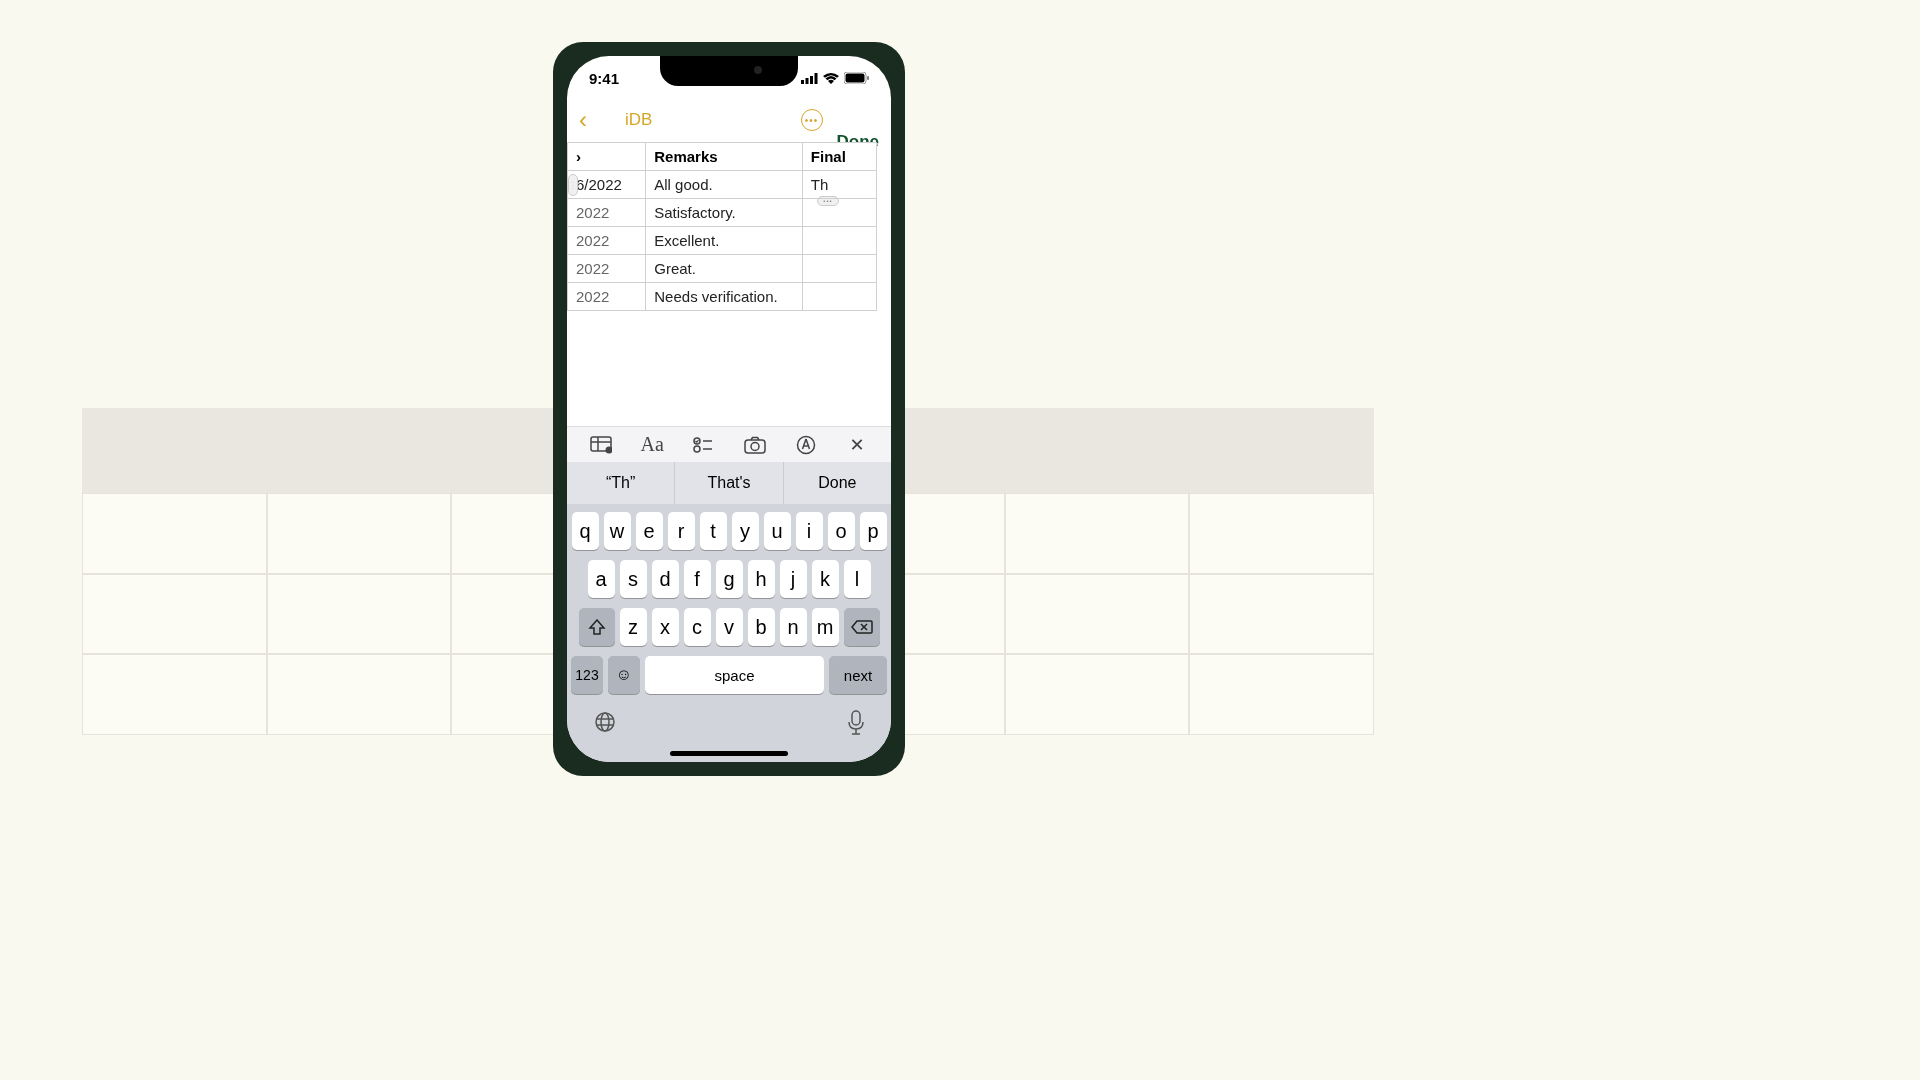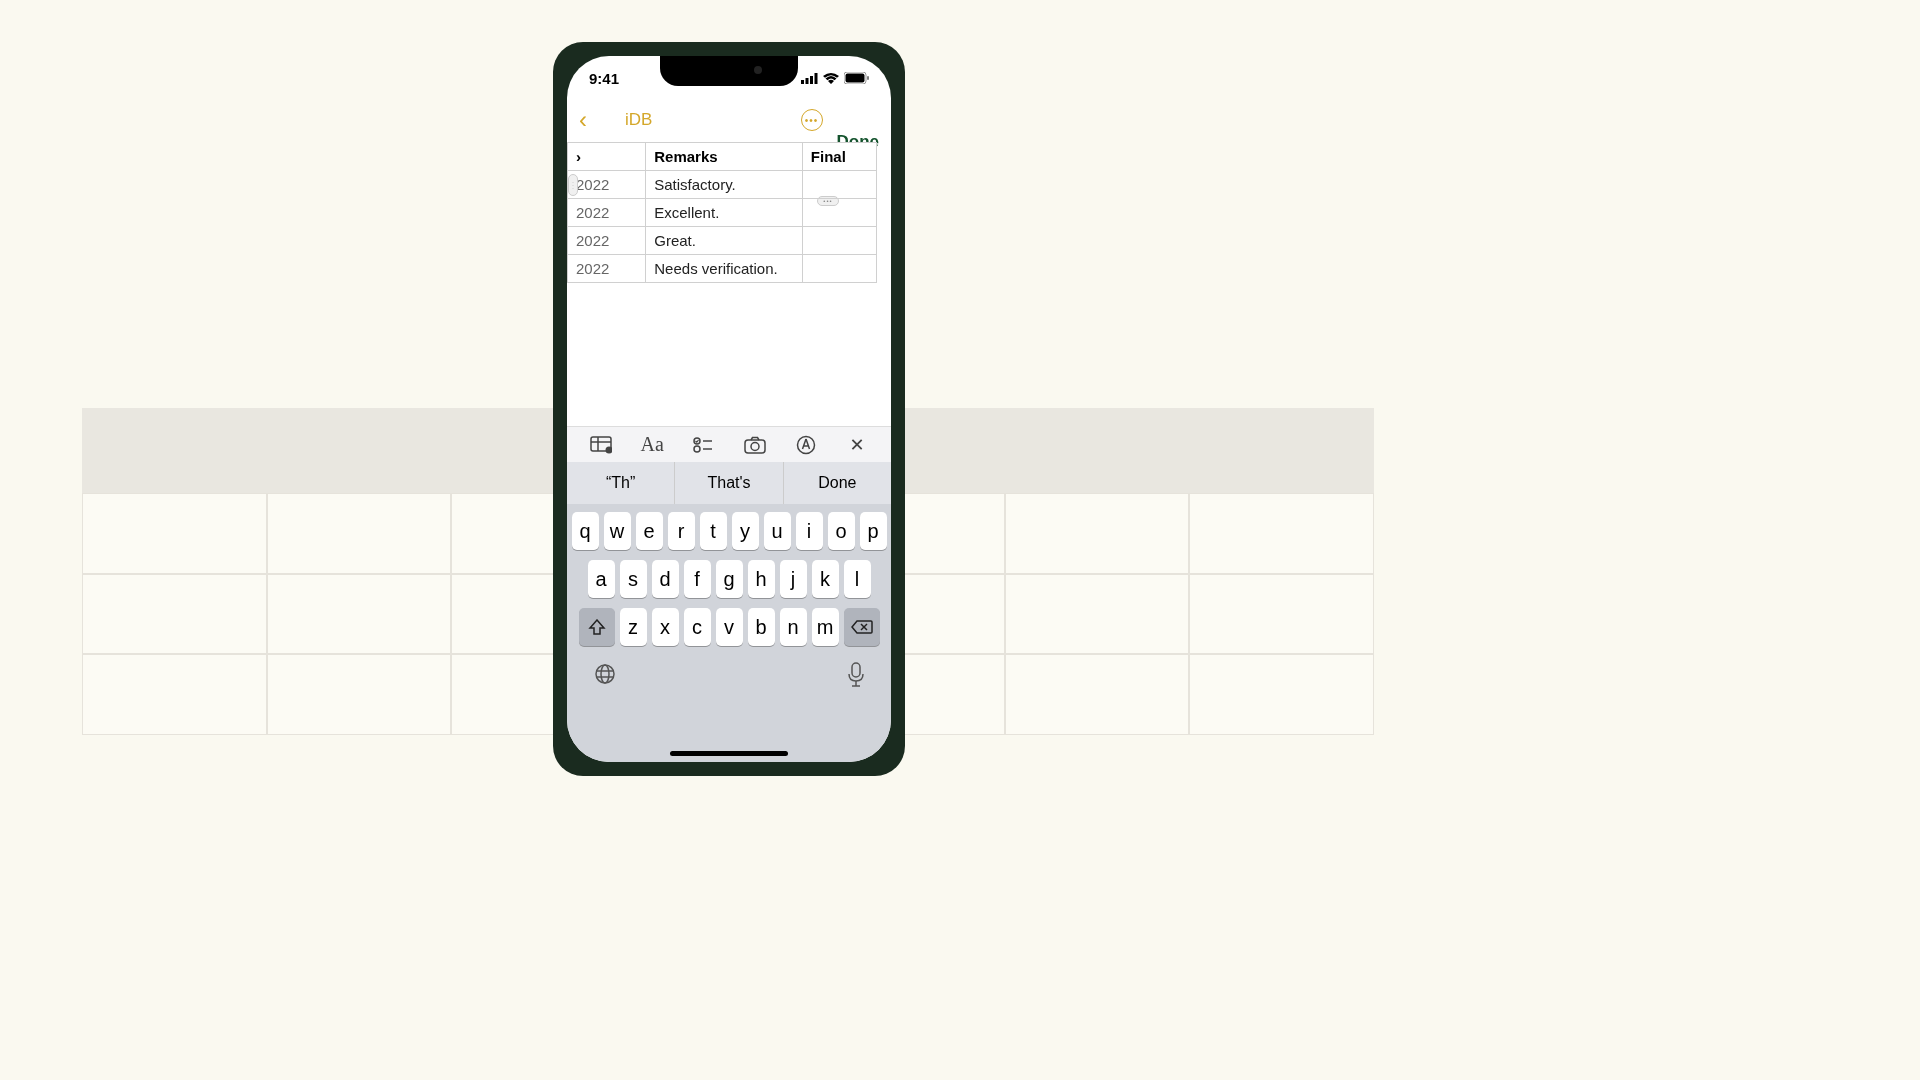--- a/index.html
+++ b/index.html
@@ -144,20 +144,25 @@
     <div class="column-handle">•••</div>
 
     <div class="table-wrap" style="position:relative;">
       <div class="row-handle" style="top:32px;">·<br>·<br>·</div>
       <table class="notes-table">
         <tbody>
             <tr>
           <th class="col-date">›</th>
           <th class="col-remarks">Remarks</th>
           <th class="col-final">Final</th>
+        </tr>
+        <tr>
+          <td class="col-date">6/2022</td>
+          <td class="col-remarks">All good.</td>
+          <td class="col-final">Th</td>
         </tr>
         <tr>
           <td class="col-date small-date">2022</td>
           <td class="col-remarks">Satisfactory.</td>
           <td class="col-final"></td>
         </tr>
         <tr>
           <td class="col-date small-date">2022</td>
           <td class="col-remarks">Excellent.</td>
           <td class="col-final"></td>
@@ -255,20 +260,28 @@
         <div class="key">n</div>
         <div class="key">m</div>
         <div class="key key-fn">
           <svg width="22" height="16" viewBox="0 0 22 16">
               <path d="M6 2 L20 2 Q21 2 21 3 L21 13 Q21 14 20 14 L6 14 L1 8 Z" fill="none" stroke="#222" stroke-width="1.5"></path>
               <line x1="10" y1="5" x2="16" y2="11" stroke="#222" stroke-width="1.5"></line>
               <line x1="16" y1="5" x2="10" y2="11" stroke="#222" stroke-width="1.5"></line>
             </svg>
         </div>
       </div>
+      <div class="kb-row">
+        <div class="key key-fn" style="min-width:32px;font-size:14px;">123</div>
+        <div class="key key-fn" style="min-width:32px;">
+          <span>☺</span>
+        </div>
+        <div class="key key-space">space</div>
+        <div class="key key-next">next</div>
+      </div>
       <div class="kb-bottom-row">
         <div class="kb-globe">
           <svg width="24" height="24" viewBox="0 0 24 24">
               <circle cx="12" cy="12" r="9" fill="none" stroke="#555" stroke-width="1.5"></circle>
               <ellipse cx="12" cy="12" rx="4" ry="9" fill="none" stroke="#555" stroke-width="1.5"></ellipse>
               <line x1="3" y1="9" x2="21" y2="9" stroke="#555" stroke-width="1.5"></line>
               <line x1="3" y1="15" x2="21" y2="15" stroke="#555" stroke-width="1.5"></line>
             </svg>
         </div>
         <div class="kb-mic">

